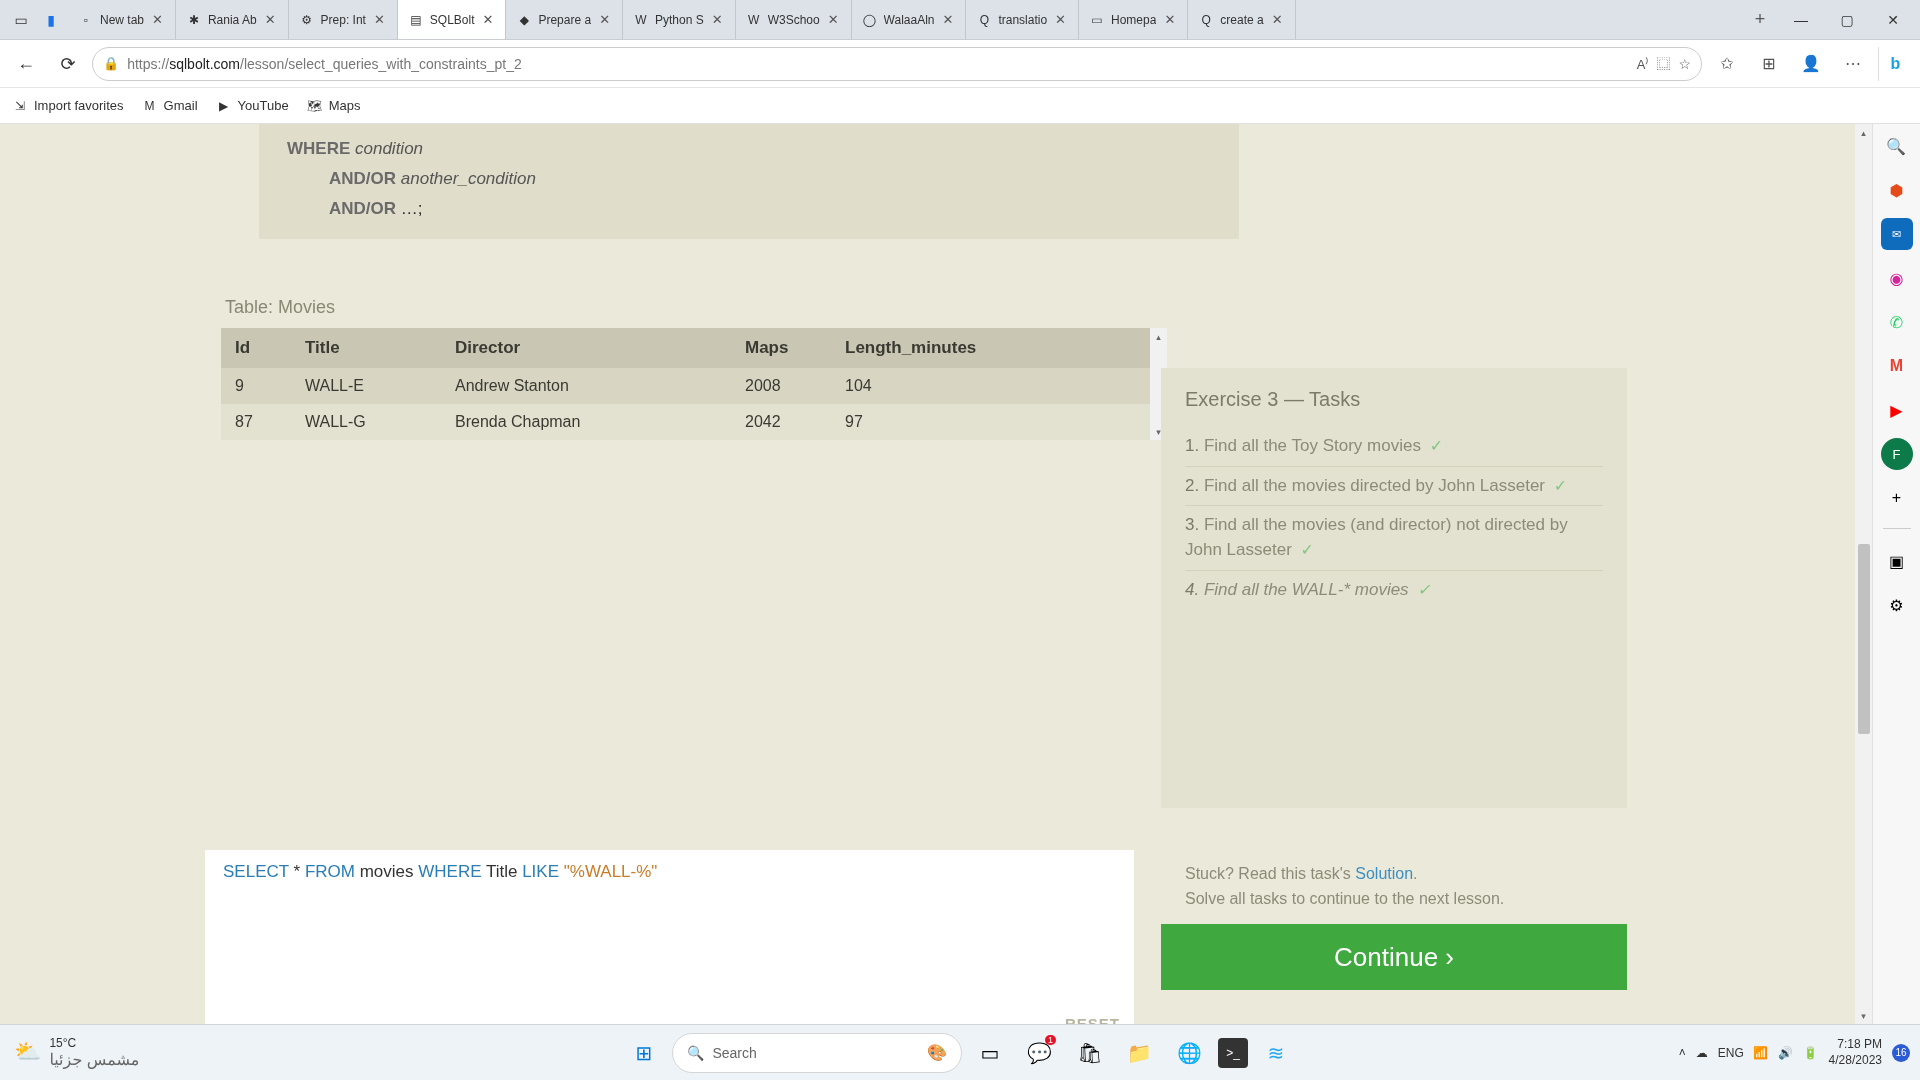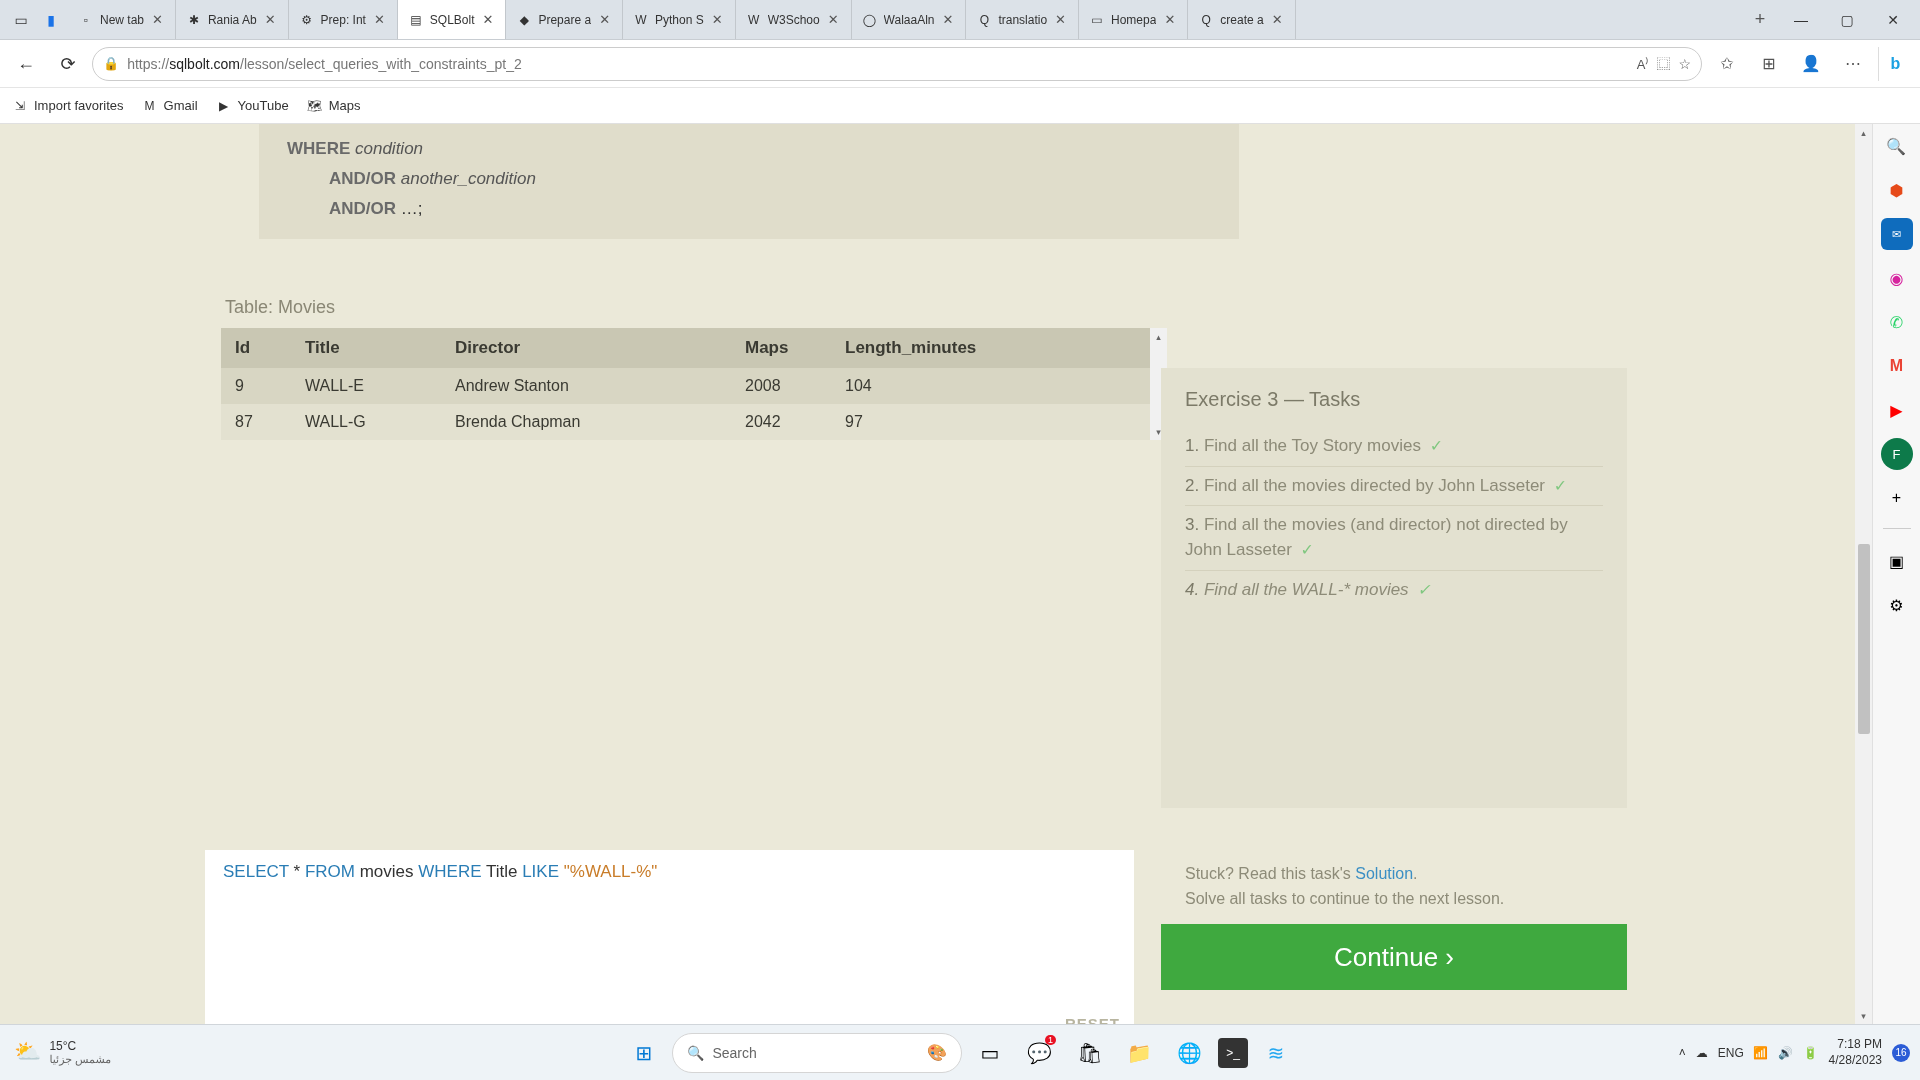--- a/index.html
+++ b/index.html
@@ -299,21 +299,21 @@
     <div class="scroll-thumb" style="top:420px; height:190px;"></div>
     <div class="scroll-arrow" style="bottom:0;">▾</div>
   </div>
 </div>
 
 <div class="taskbar">
   <div class="weather">
     <span style="font-size:22px;">⛅</span>
     <div class="wtxt">
       <span>15°C</span>
-      <span style="font-size:11px;color:#666;">مشمس جزئيا</span>
+      <span style="font-size:16px;color:#666;">مشمس جزئيا</span>
     </div>
   </div>
   <div class="tb-center">
     <div class="tb-ico" style="color:#0078d4;">⊞</div>
     <div class="searchpill">
       <span>🔍</span>
       <span>Search</span>
       <span style="margin-left:auto;font-size:16px;">🎨</span>
     </div>
     <div class="tb-ico">▭</div>

